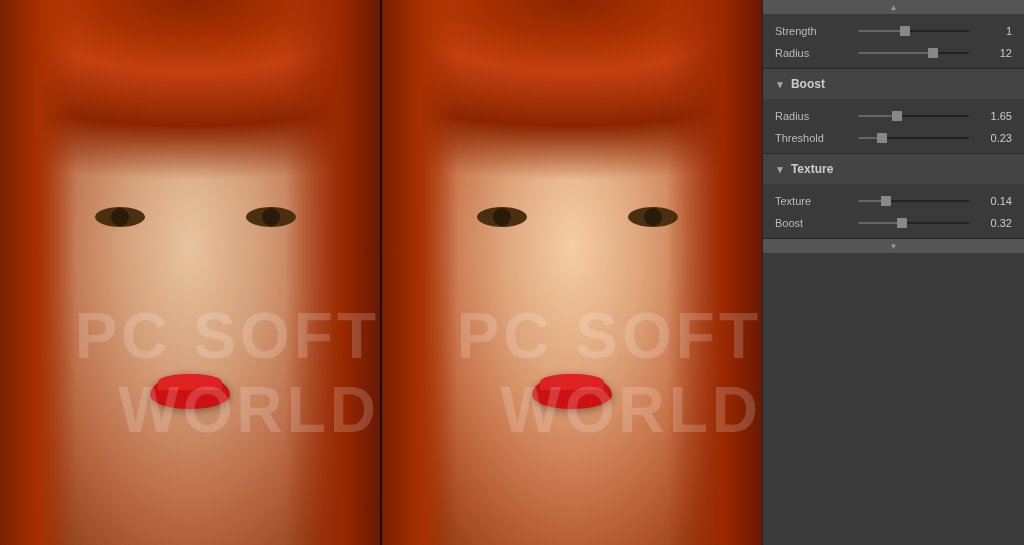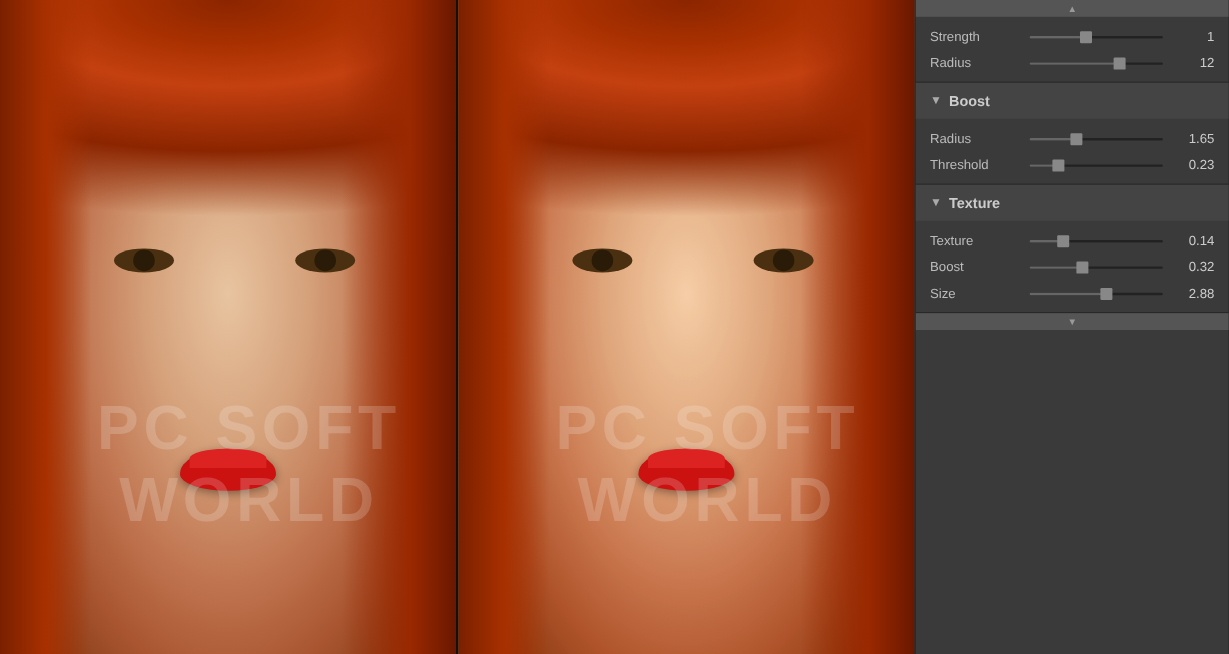--- a/index.html
+++ b/index.html
@@ -108,22 +108,22 @@
     }
     .eye-left { top: 38%; left: 25%; }
     .eye-right { top: 38%; right: 22%; }
 
     
     .watermark {
       position: absolute;
       bottom: 18%;
       left: 0;
       right: 0;
-      text-align: center;
-      font-size: 52px;
+      text-align: right;
+      font-size: 64px;
       font-weight: 900;
       color: rgba(255,255,255,0.18);
       letter-spacing: 4px;
       z-index: 10;
       text-transform: uppercase;
       font-family: Impact, Arial Black, sans-serif;
       pointer-events: none;
       margin-left: 35px;
     }
 
@@ -354,28 +354,18 @@
         <span class="slider-label">Boost</span>
         <div class="slider-container">
           <div class="slider-track">
             <div class="slider-fill" style="width: 40%"></div>
             <div class="slider-thumb" style="left: 40%"></div>
           </div>
         </div>
         <span class="slider-value">0.32</span>
       </div>
 
-      <div class="slider-row">
-        <span class="slider-label">Size</span>
-        <div class="slider-container">
-          <div class="slider-track">
-            <div class="slider-fill" style="width: 58%"></div>
-            <div class="slider-thumb" style="left: 58%"></div>
-          </div>
-        </div>
-        <span class="slider-value">2.88</span>
-      </div>
     </div>
   </div>
 
   <div class="scroll-bottom">▼</div>
 
 </div>
 
 </body></html>

